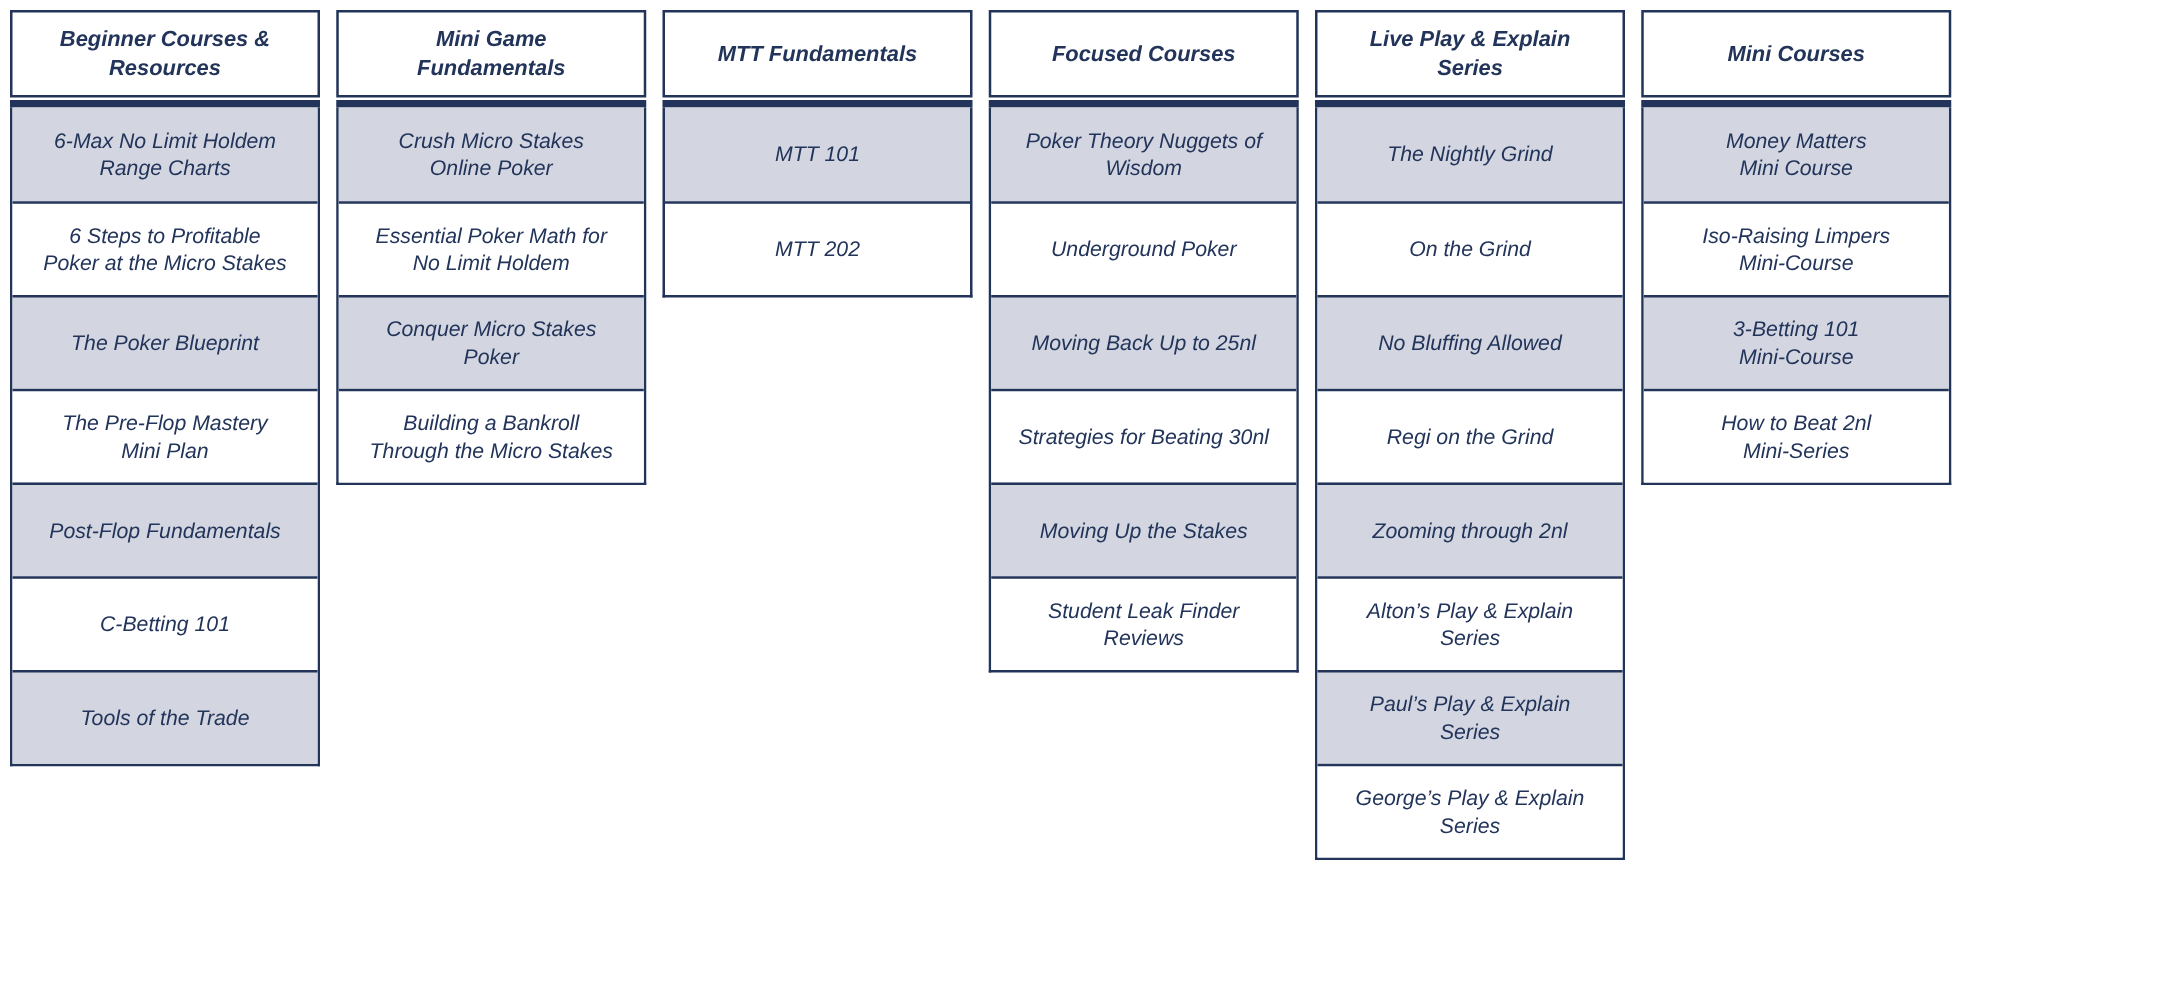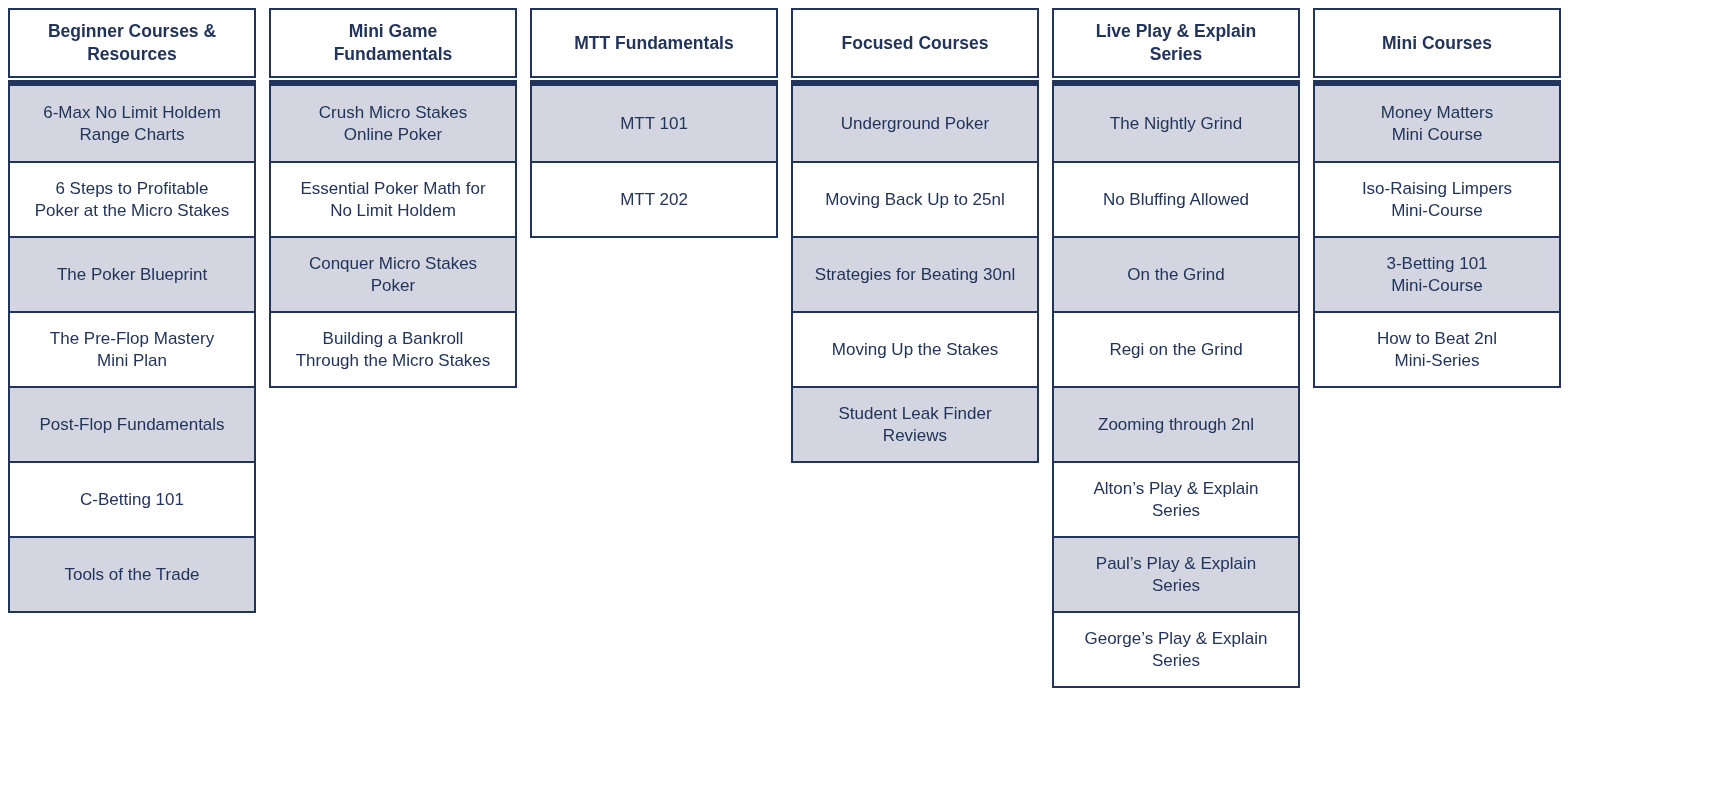--- a/index.html
+++ b/index.html
@@ -13,20 +13,21 @@
     width: 1735px; height: 795px;
     background: var(--white);
     font-family: "Liberation Sans", sans-serif;
     overflow: hidden;
   }
   .catalog {
     display: flex;
     align-items: flex-start;
     gap: 13px;
     padding: 8px 0 0 8px;
+    font-style: italic;
   }
   .course-table {
     width: 248px;
     flex: 0 0 248px;
   }
   .tbl-header {
     border: 2.5px solid var(--navy);
     background: var(--white);
     height: 70px;
     display: flex;
@@ -164,20 +165,24 @@
   </div>
 </div>
   </section>
 
   <section class="course-table">
     <header class="tbl-header">
       <h2 class="tbl-title">Focused Courses</h2>
     </header>
     <div class="tbl-bar"></div>
     <div class="tbl-rows">
+  <div class="tbl-row">
+    <span class="row-label">Poker Theory Nuggets of
+Wisdom</span>
+  </div>
 
   <div class="tbl-row">
     <span class="row-label">Underground Poker</span>
   </div>
 
 
   <div class="tbl-row">
     <span class="row-label">Moving Back Up to 25nl</span>
   </div>
 
@@ -202,25 +207,25 @@
 Series</h2>
     </header>
     <div class="tbl-bar"></div>
     <div class="tbl-rows">
   <div class="tbl-row">
     <span class="row-label">The Nightly Grind</span>
   </div>
 
 
   <div class="tbl-row">
+    <span class="row-label">On the Grind</span>
+  </div>
+
+  <div class="tbl-row">
     <span class="row-label">No Bluffing Allowed</span>
-  </div>
-
-  <div class="tbl-row">
-    <span class="row-label">On the Grind</span>
   </div>
 
   <div class="tbl-row">
     <span class="row-label">Regi on the Grind</span>
   </div>
 
   <div class="tbl-row">
     <span class="row-label">Zooming through 2nl</span>
   </div>
 

